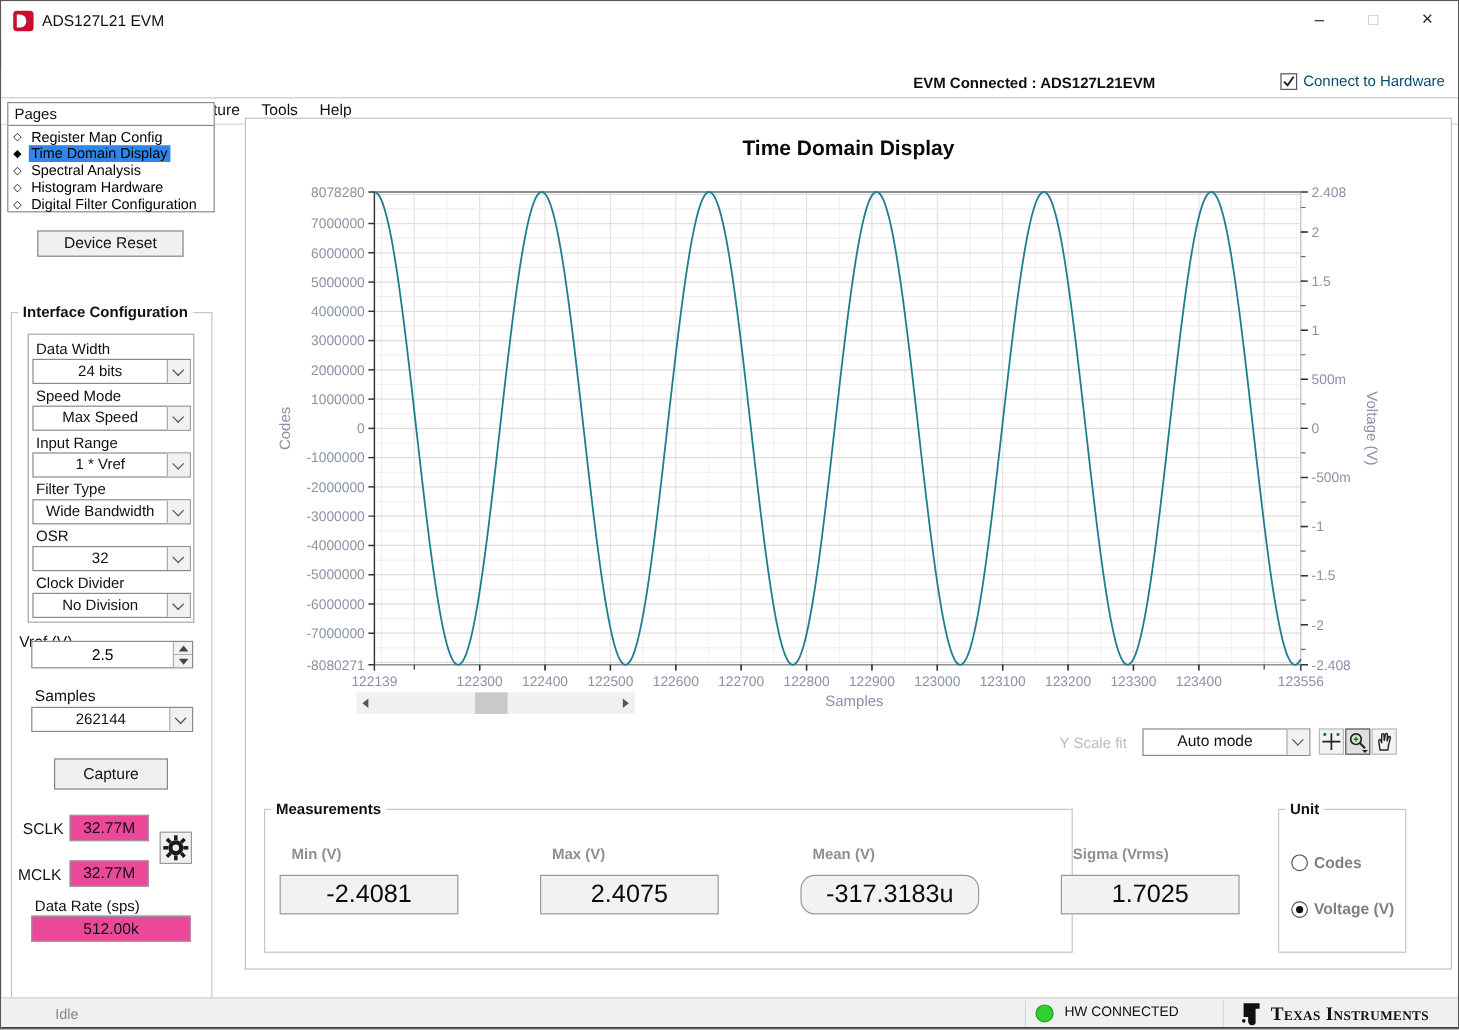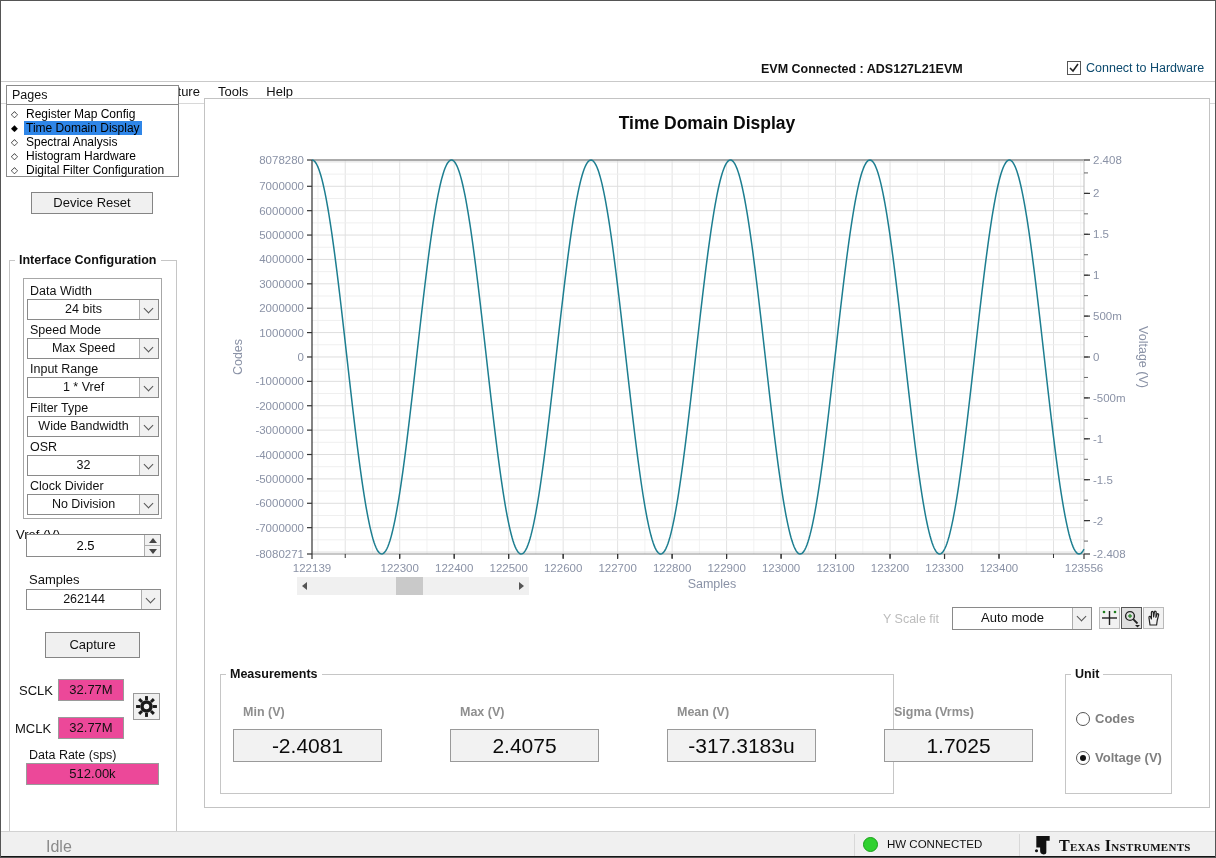--- a/index.html
+++ b/index.html
@@ -73,33 +73,40 @@
   .meas-box { left:15px; top:575px; width:674px; height:120px; }
   .meas-col-label { position:absolute; font-size:12.5px; font-weight:bold; color:#8f8f8f; white-space:nowrap; }
   .meas-val { position:absolute; width:149px; height:33px; background:#f2f2f2; border:1px solid #9a9a9a; font-size:21px; color:#0a0a0a; text-align:center; line-height:31px; }
   .unit-box { left:860px; top:575px; width:107px; height:120px; }
   .radio-row { position:absolute; left:10px; display:flex; align-items:center; }
   .radio { width:14px; height:14px; border:1px solid #555; border-radius:50%; background:#fff; position:relative; margin-right:5px; flex:none; }
   .radio.on::after { content:""; position:absolute; left:3px; top:3px; width:6px; height:6px; border-radius:50%; background:#111; }
   .radio-label { font-size:13px; font-weight:bold; color:#7f7f7f; white-space:nowrap; }
   
   .statusbar { position:absolute; left:0; top:830px; width:100%; height:26px; background:#f0f0f0; border-top:1px solid #d2d2d2; }
-  .status-idle { position:absolute; left:45px; top:6px; font-size:16px; color:#8a8a8a; }
+  .status-idle { position:absolute; left:45px; top:6px; font-size:12px; color:#8a8a8a; }
   .vsep { position:absolute; top:2px; width:1px; height:22px; background:#d8d8d8; }
   .hw-dot { position:absolute; left:862px; top:5px; width:15px; height:15px; border-radius:50%; background:#2fd12f; border:1px solid #18a018; }
   .hw-text { position:absolute; left:886px; top:6px; font-size:11.5px; color:#111; }
   .ti-logo { position:absolute; left:1032px; top:3px; display:flex; align-items:center; }
   .ti-name { font-family:"Liberation Serif", serif; font-variant:small-caps; font-weight:bold; font-size:16px; color:#111; margin-left:6px; letter-spacing:0.3px; }
   .bottom-strip { position:absolute; left:0; top:855px; width:100%; height:3px; background:#161616; }
 </style>
 </head>
 <body>
 
 <div class="window">
 
+  <div class="titlebar">
+    <div class="app-icon"></div>
+    <div class="app-title">ADS127L21 EVM</div>
+    <div class="winbtn" style="left:1076px;">–</div>
+    <div class="winbtn" style="left:1121px;color:#b9b9b9;">□</div>
+    <div class="winbtn" style="left:1166px;font-size:16px;">×</div>
+  </div>
 
   <div class="menubar" id="menubar">
       <div class="menu-item">File</div>
       <div class="menu-item">Edit</div>
       <div class="menu-item">Debug</div>
       <div class="menu-item">Capture</div>
       <div class="menu-item">Tools</div>
       <div class="menu-item">Help</div>
     </div>
 
@@ -490,21 +497,21 @@
     </div>
 
     <div class="gbox meas-box">
       <div class="gbox-label">Measurements</div>
       <div id="meas-items">
           <div class="meas-col-label" style="left: 22px; top: 30px;">Min (V)</div>
           <div class="meas-val" style="left: 12px; top: 54px;">-2.4081</div>
           <div class="meas-col-label" style="left: 239px; top: 30px;">Max (V)</div>
           <div class="meas-val" style="left: 229px; top: 54px;">2.4075</div>
           <div class="meas-col-label" style="left: 456px; top: 30px;">Mean (V)</div>
-          <div class="meas-val" style="left: 446px; top: 54px;">-317.3183u</div>
+          <div class="meas-val" style="left: 446px; top: 54px; border-radius: 12px;">-317.3183u</div>
           <div class="meas-col-label" style="left: 673px; top: 30px;">Sigma (Vrms)</div>
           <div class="meas-val" style="left: 663px; top: 54px;">1.7025</div>
         </div>
     </div>
 
     <div class="gbox unit-box">
       <div class="gbox-label">Unit</div>
       <div id="unit-items">
           <div class="radio-row" style="top: 36px;">
             <div class="radio"></div>

